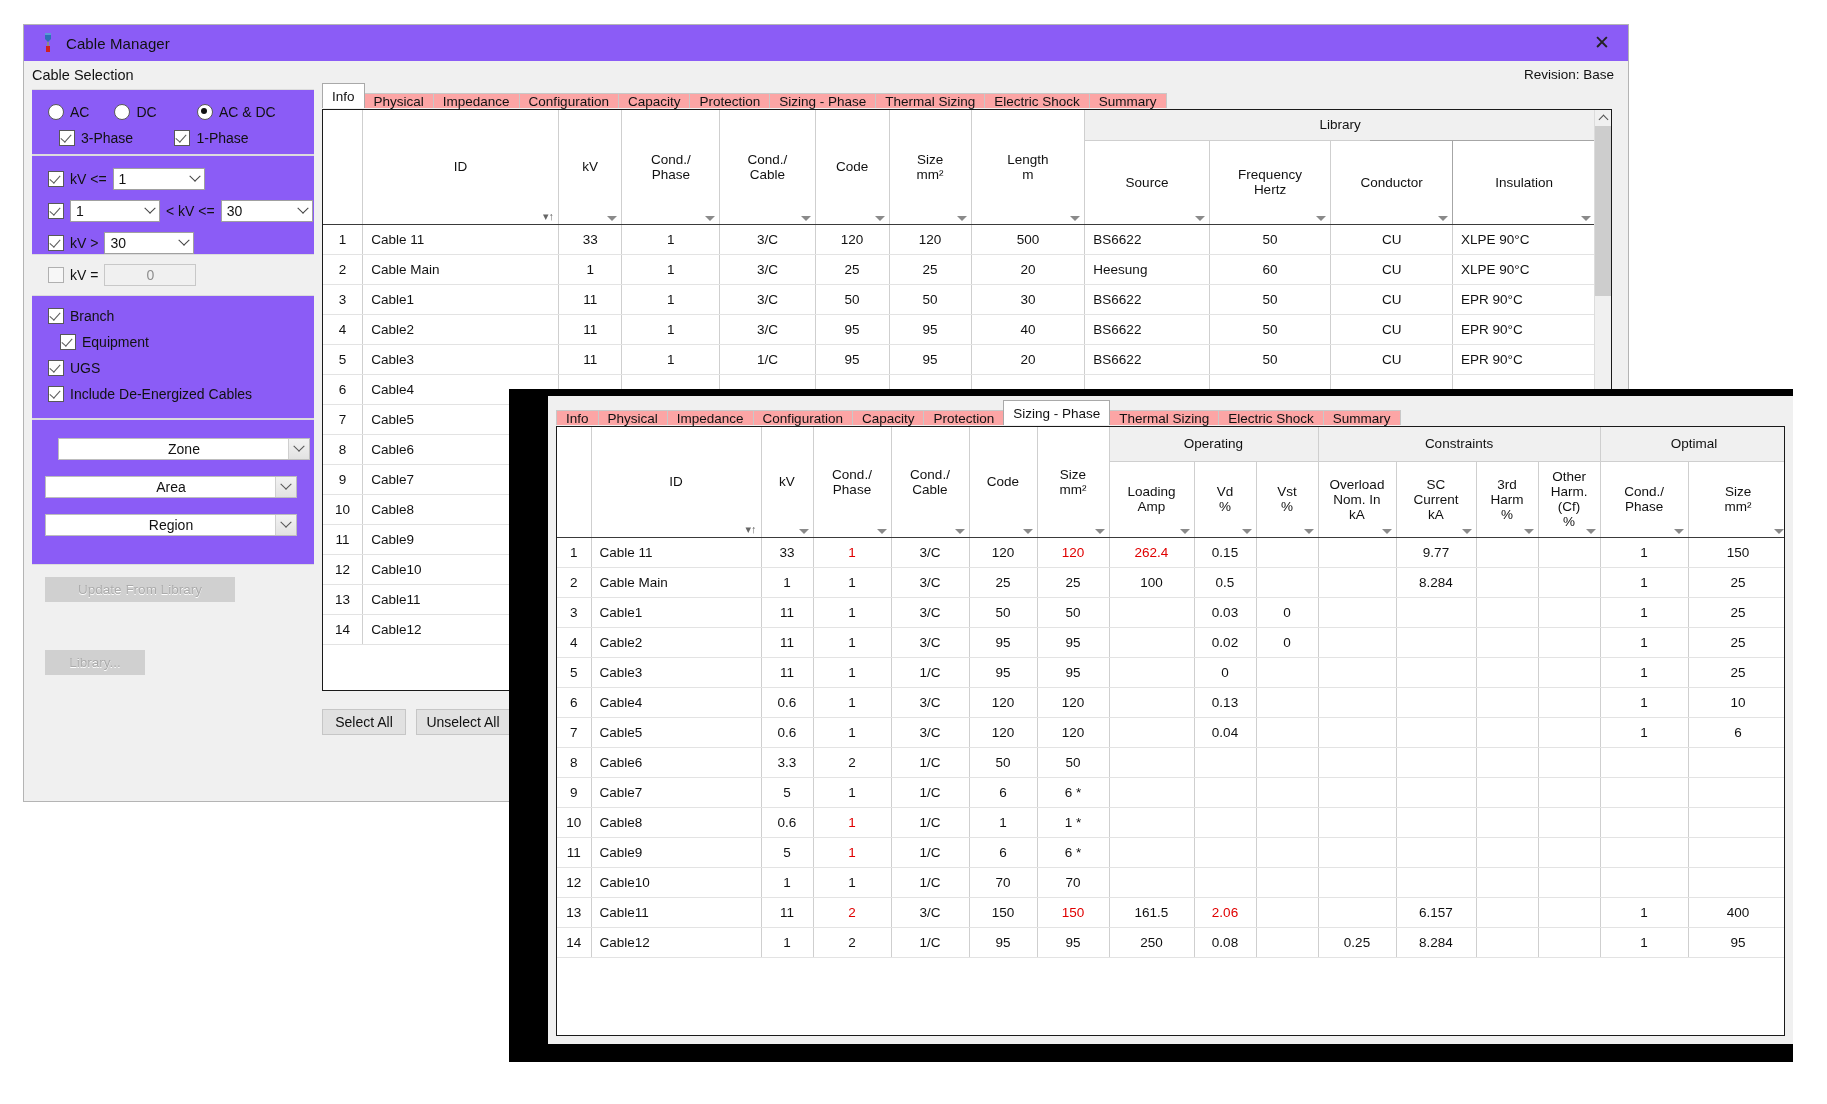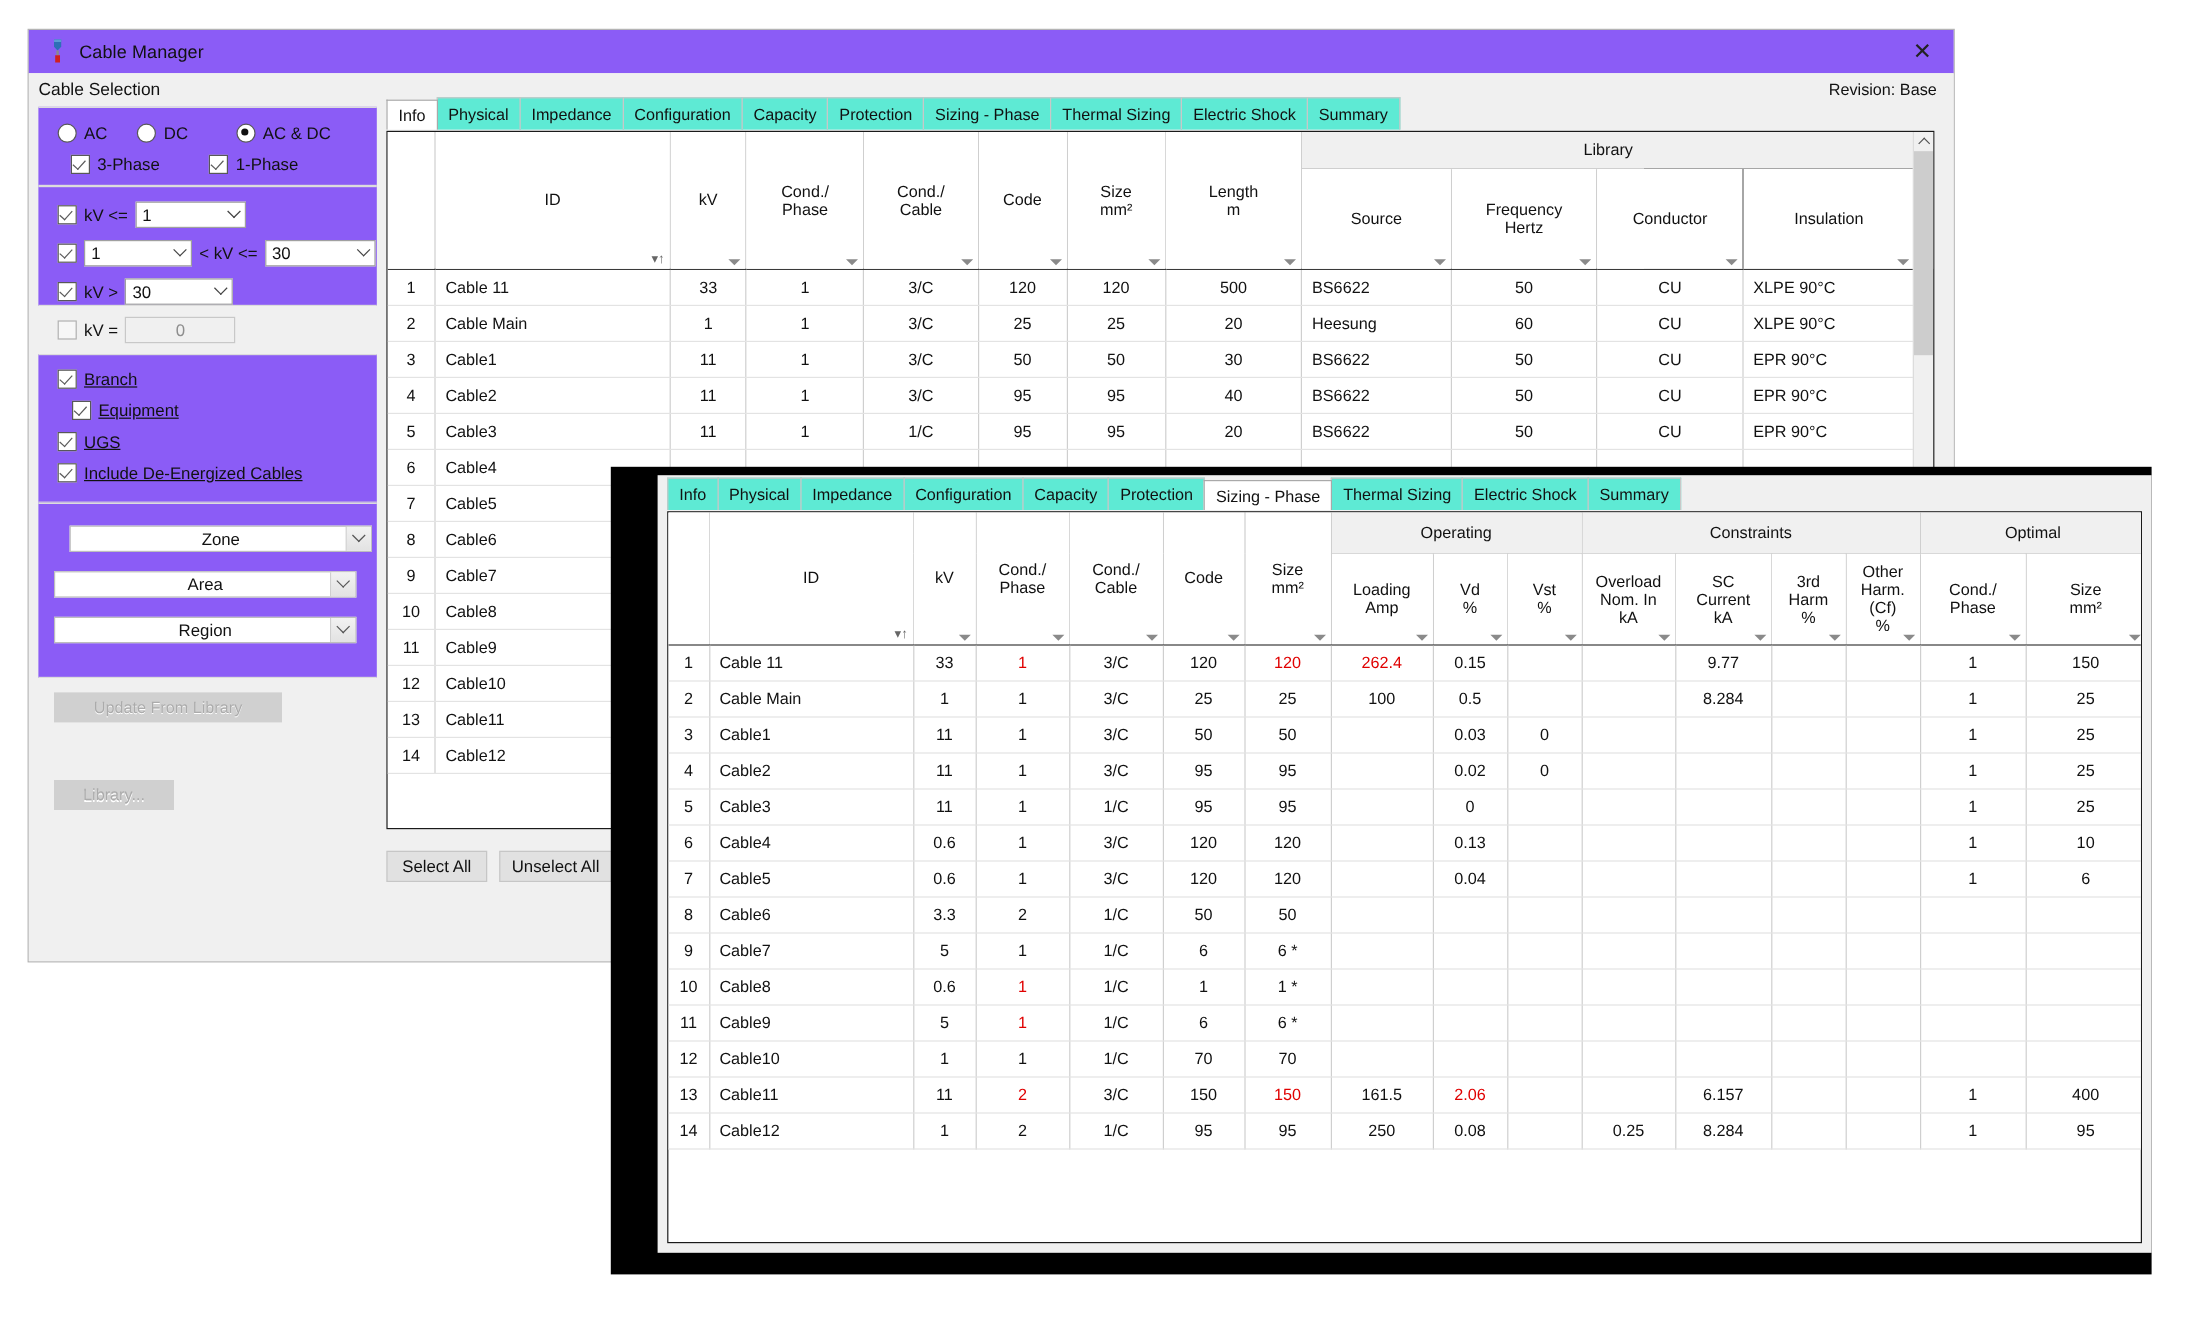--- a/index.html
+++ b/index.html
@@ -230,21 +230,20 @@
     transform: rotate(45deg) translate(-2px,-2px);
   }
 
   .chk-line {
     position: absolute;
     left: 16px;
     display: flex;
     align-items: center;
     font-size: 14px;
     color: #111;
-    text-decoration: underline;
   }
 
   .btn-flat {
     position: absolute;
     background: #d0d0d0;
     border: none;
     font-size: 13.5px;
     color: #ababab;
     text-shadow: 0 1px 0 #ffffff;
     display: flex;
@@ -265,25 +264,25 @@
   }
 
   
   .tabstrip {
     position: absolute;
     display: flex;
     align-items: flex-end;
     height: 23px;
   }
   .tab {
-    height: 27px;
+    height: 15px;
     padding: 0 9px;
     font-size: 13.5px;
     color: #111;
-    background: #5eead4;
+    background: #fca5a5;
     border: 1px solid #c8c8c8;
     border-bottom: none;
     margin-right: -1px;
     display: flex;
     align-items: center;
     box-sizing: border-box;
     white-space: nowrap;
   }
   .tab.active {
     background: #ffffff;

